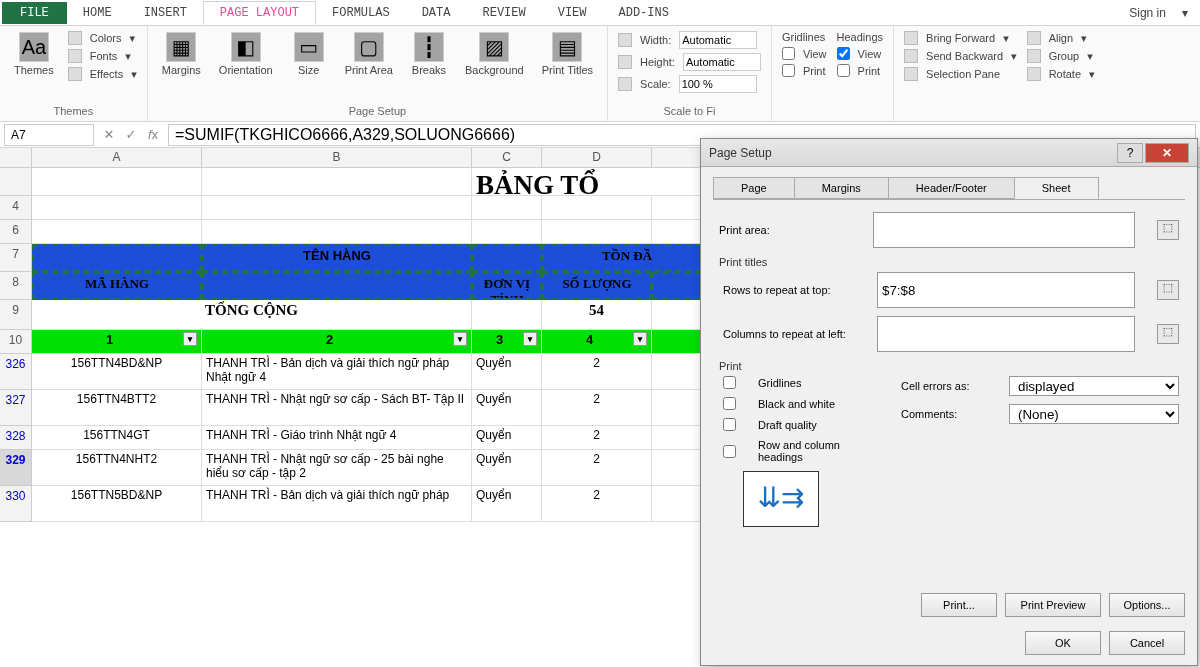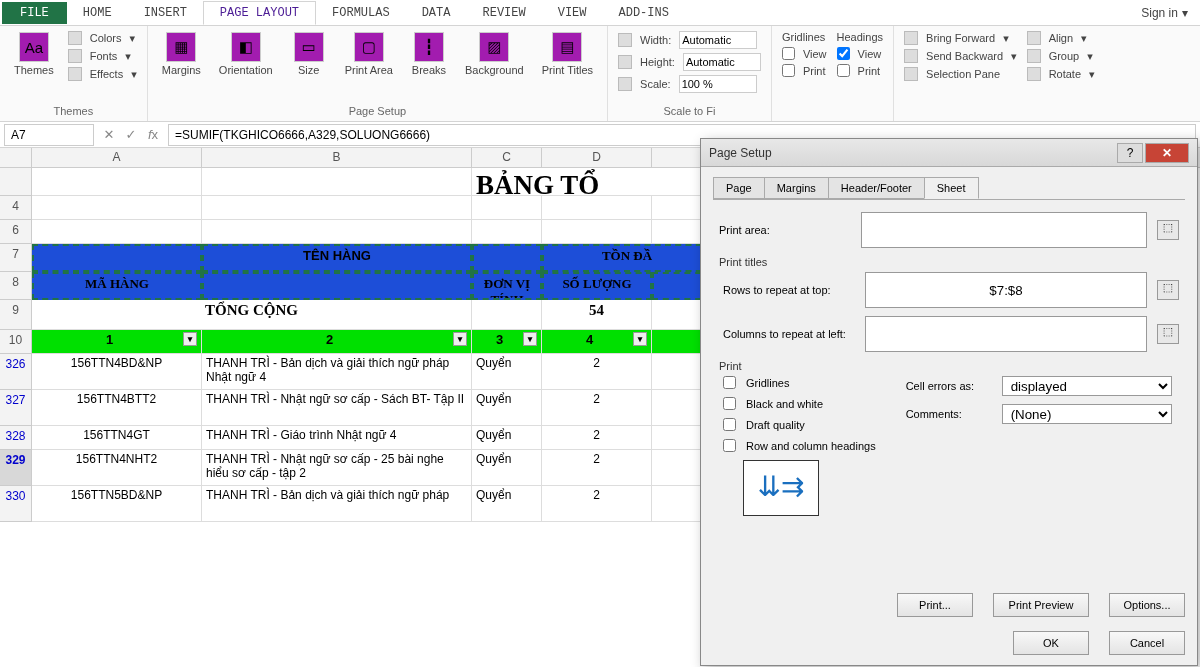--- a/index.html
+++ b/index.html
@@ -2,42 +2,42 @@
 <html><head>
 <meta charset="utf-8">
 <style>
 * { box-sizing: border-box; margin: 0; padding: 0; font-family: "Segoe UI", Arial, sans-serif; }
 body { background: #fff; width: 1200px; height: 667px; overflow: hidden; position: relative; font-size: 12px; }
 
 
 .ribbon-tabs { display: flex; align-items: center; height: 26px; border-bottom: 1px solid #d4d4d4; padding-left: 2px; }
 .ribbon-tabs .tab { padding: 4px 16px; font-size: 12px; color: #444; cursor: pointer; font-family: Liberation Mono, monospace; }
 .ribbon-tabs .tab.file { background: #217346; color: #fff; padding: 4px 18px; }
-.ribbon-tabs .tab.active { color: #4c1d95; border: 1px solid #d4d4d4; border-bottom: 1px solid #fff; background: #fff; }
-.signin { margin-left: auto; padding: 4px 12px; font-size: 12px; color: #444; display: flex; align-items: center; gap: 4px; }
+.ribbon-tabs .tab.active { color: #ec4899; border: 1px solid #d4d4d4; border-bottom: 1px solid #fff; background: #fff; }
+.signin { margin-left: auto; padding: 4px 12px; font-size: 12px; color: #444; display: flex; align-items: center; gap: 16px; }
 
 
 .ribbon { display: flex; height: 96px; border-bottom: 1px solid #d4d4d4; background: #fafafa; }
 .group { display: flex; flex-direction: column; justify-content: space-between; border-right: 1px solid #e0e0e0; padding: 4px 8px 2px; }
 .group-body { display: flex; gap: 6px; align-items: flex-start; }
 .group-label { text-align: center; font-size: 11px; color: #666; padding: 2px 0; }
 .big-btn { display: flex; flex-direction: column; align-items: center; gap: 2px; padding: 2px 6px; min-width: 48px; }
-.big-btn .ic { width: 30px; height: 30px; background: #a21caf; border: 1px solid #ccc; display: flex; align-items: center; justify-content: center; font-size: 15px; }
+.big-btn .ic { width: 30px; height: 30px; background: #a3a3a3; border: 1px solid #ccc; display: flex; align-items: center; justify-content: center; font-size: 20px; }
 .big-btn .lbl { font-size: 11px; color: #444; text-align: center; line-height: 1.1; }
 .small-rows { display: flex; flex-direction: column; gap: 2px; }
 .sm { display: flex; align-items: center; gap: 8px; font-size: 11px; color: #444; padding: 1px 2px; }
 .sm .ic { width: 14px; height: 14px; background: #ddd; border: 1px solid #bbb; }
 .chk { width: 13px; height: 13px; }
 .drop { width: 78px; height: 18px; border: 1px solid #ccc; font-size: 11px; padding: 0 2px; background: #fff; }
 
 
 .fbar { display: flex; align-items: center; height: 26px; border-bottom: 1px solid #d4d4d4; background: #fff; }
 .namebox { width: 90px; height: 22px; border: 1px solid #ccc; margin: 0 4px; padding: 2px 6px; font-size: 12px; }
 .fbar .fb-btn { width: 22px; height: 22px; display: flex; align-items: center; justify-content: center; color: #888; font-size: 13px; }
-.fbox { flex: 1; border: 1px solid #ccc; height: 22px; margin: 0 4px; padding: 2px 6px; font-size: 12px; }
+.fbox { flex: 1; border: 1px solid #ccc; height: 22px; margin: 0 4px; padding: 2px 6px; font-size: 16px; }
 
 
 .grid-wrap { position: absolute; top: 148px; left: 0; right: 0; bottom: 0; overflow: hidden; }
 .colhdr { display: flex; height: 20px; background: #f3f3f3; border-bottom: 1px solid #ccc; }
 .colhdr .corner { width: 32px; border-right: 1px solid #ccc; }
 .colhdr .ch { text-align: center; font-size: 12px; color: #555; border-right: 1px solid #ccc; padding-top: 2px; }
 .rows { }
 .row { display: flex; height: 24px; }
 .rh { width: 32px; background: #f3f3f3; border-right: 1px solid #ccc; border-bottom: 1px solid #ccc; text-align: center; font-size: 12px; color: #555; padding-top: 3px; }
 .cell { border-right: 1px solid #ddd; border-bottom: 1px solid #ddd; padding: 2px 4px; font-size: 12px; overflow: hidden; }
@@ -59,34 +59,34 @@
 
 .dialog { position: absolute; top: 138px; left: 700px; width: 498px; height: 528px; background: #f0f0f0; border: 1px solid #888; box-shadow: 4px 4px 12px rgba(0,0,0,.3); font-size: 11px; }
 .dlg-title { height: 28px; background: linear-gradient(#e8e8e8,#d8d8d8); display: flex; align-items: center; padding: 0 8px; border-bottom: 1px solid #aaa; }
 .dlg-title .t { font-size: 12px; color: #333; }
 .dlg-title .wbtns { margin-left: auto; display: flex; gap: 2px; }
 .dlg-title .wbtn { width: 26px; height: 20px; border: 1px solid #aaa; background: #ddd; text-align: center; font-size: 12px; line-height: 18px; }
 .dlg-title .wbtn.close { background: #c74436; color: #fff; width: 44px; font-weight: bold; }
 
 .dlg-body { padding: 10px 12px; }
 .tabstrip { display: flex; border-bottom: 1px solid #aaa; }
-.dlg-tab { padding: 4px 12px; border: 1px solid #aaa; background: #e4e4e4; margin-right: -1px; font-size: 11px; }
+.dlg-tab { padding: 4px 27px; border: 1px solid #aaa; background: #e4e4e4; margin-right: -1px; font-size: 11px; }
 .dlg-tab.active { background: #f0f0f0; border-bottom: 1px solid #f0f0f0; }
 
 .tab-pane { padding: 12px 6px 6px; }
-.frow { display: flex; align-items: center; margin-bottom: 8px; gap: 10px; }
+.frow { display: flex; align-items: center; margin-bottom: 8px; gap: 22px; }
 .frow label { width: 132px; }
-.frow .inp { flex: 1; height: 36px; border: 1px solid #999; padding: 1px 4px; background: #fff; text-align: center; }
+.frow .inp { flex: 1; height: 36px; border: 1px solid #999; padding: 1px 4px; background: #fff; }
 .frow .pick { width: 22px; height: 20px; border: 1px solid #999; background: #e8e8e8; text-align: center; }
 .fieldset-label { color: #333; margin: 6px 0 4px; }
 .indent { margin-left: 4px; }
 .sel { height: 20px; border: 1px solid #999; background: #fff; padding: 1px 4px; width: 170px; }
 .order-img { width: 76px; height: 56px; border: 1px solid #333; background: #fff; display: inline-block; margin-left: 20px; font-size: 28px; text-align: center; line-height: 52px; color: #1a6fbf; }
 
-.dlg-btns { position: absolute; right: 12px; display: flex; gap: 20px; }
+.dlg-btns { position: absolute; right: 12px; display: flex; gap: 8px; }
 .dlg-btns.mid { bottom: 48px; }
 .dlg-btns.bot { bottom: 10px; }
 .btn { min-width: 76px; height: 24px; border: 1px solid #999; background: linear-gradient(#f8f8f8,#e4e4e4); font-size: 11px; }
 .btn.wide { min-width: 96px; }
 </style>
 </head>
 <body>
 
 <div class="ribbon-tabs">
   <div class="tab file">FILE</div>

